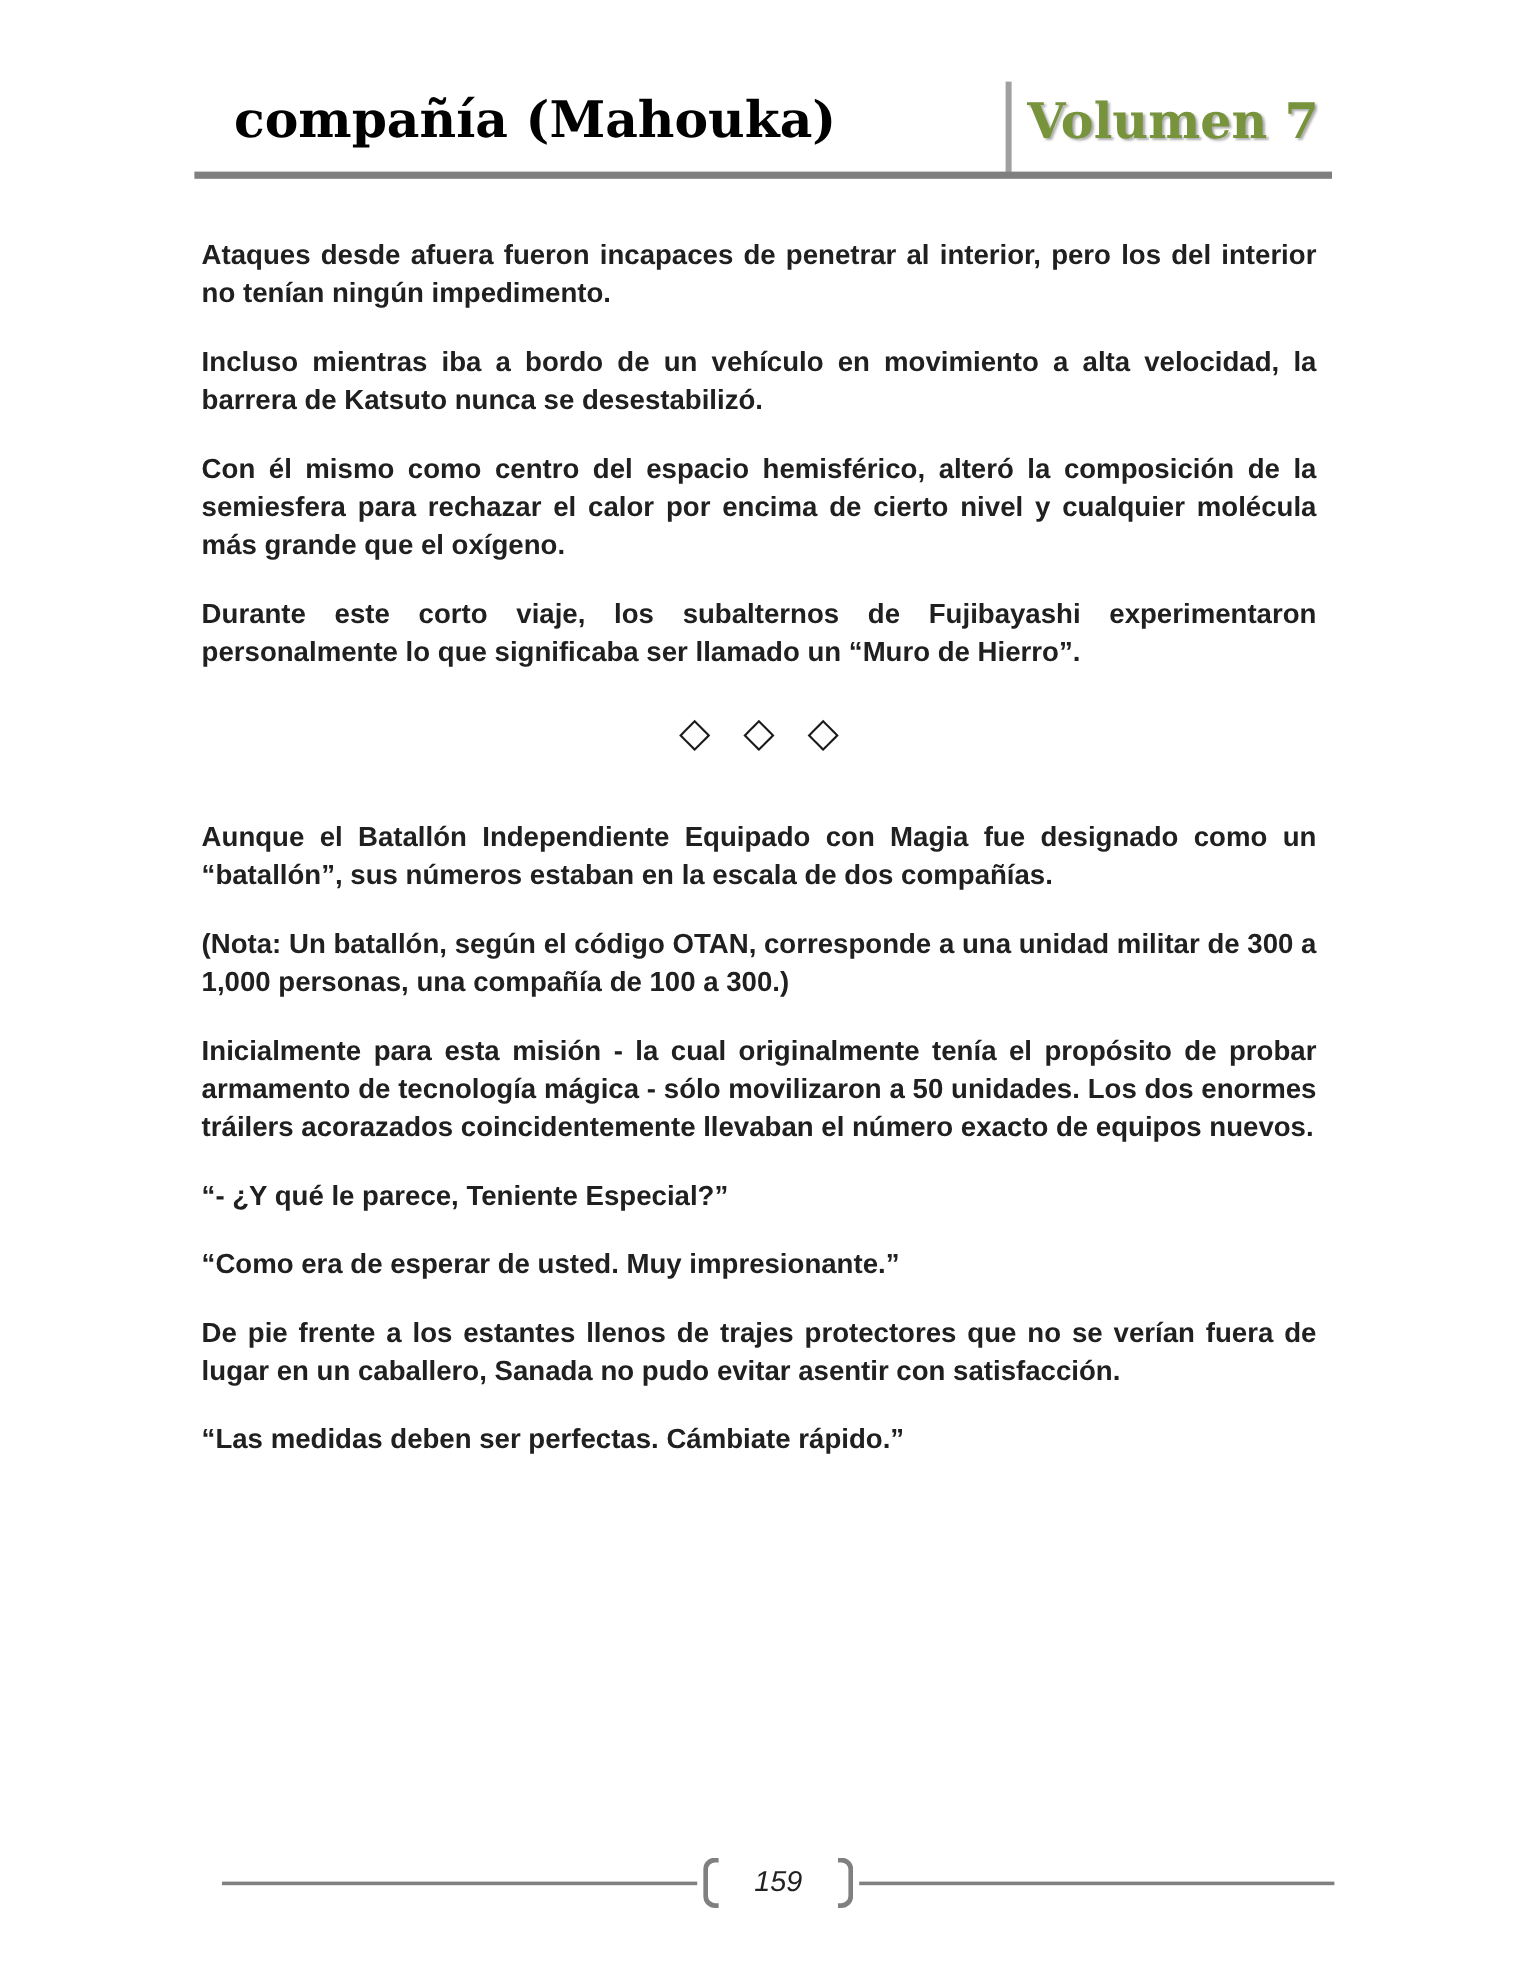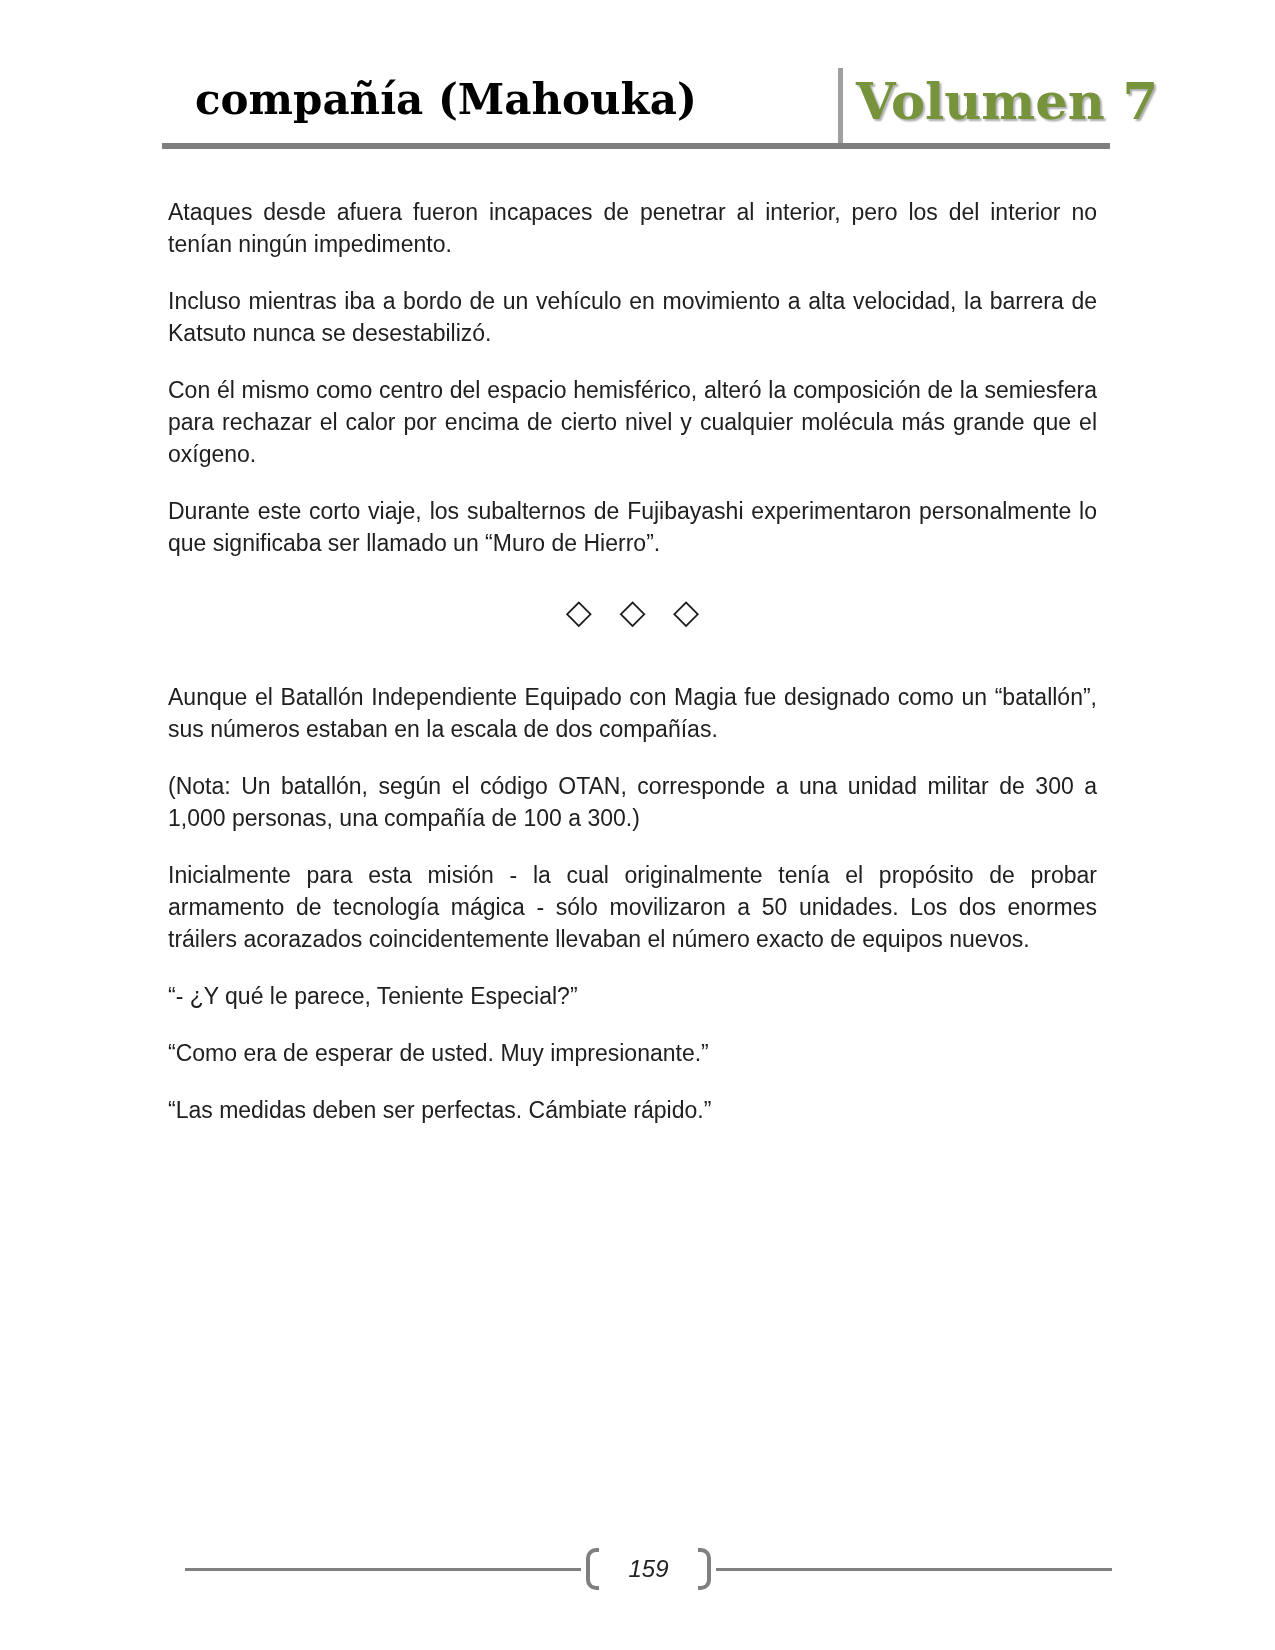--- a/index.html
+++ b/index.html
@@ -37,21 +37,21 @@
     height: 76px;
     background: #a0a0a0;
   }
   .header-volume {
     position: absolute;
     left: 856px;
     top: 76px;
     margin: 0;
     font-family: "DejaVu Serif", "Liberation Serif", serif;
     font-weight: bold;
-    font-size: 51px;
+    font-size: 41px;
     line-height: 50px;
     text-shadow: 2px 2px 2px #adadad;
     white-space: nowrap;
   }
   .header-rule {
     position: absolute;
     left: 162px;
     top: 143px;
     width: 948px;
     height: 6px;
@@ -64,20 +64,21 @@
     left: 168px;
     top: 196px;
     width: 929px;
     color: #202020;
   }
   .content p {
     margin: 0 0 25px 0;
     font-size: 23px;
     line-height: 32px;
     text-align: justify;
+    font-weight: bold;
   }
   .diamond-divider {
     margin: 32px 0 50px 0;
     text-align: center;
     font-size: 34px;
     line-height: 40px;
     word-spacing: 18px;
     color: #1a1a1a;
   }
 
@@ -141,20 +142,21 @@
     <p>Con él mismo como centro del espacio hemisférico, alteró la composición de la semiesfera para rechazar el calor por encima de cierto nivel y cualquier molécula más grande que el oxígeno.</p>
     <p>Durante este corto viaje, los subalternos de Fujibayashi experimentaron personalmente lo que significaba ser llamado un “Muro de Hierro”.</p>
 
     <div class="diamond-divider">◇ ◇ ◇</div>
 
     <p>Aunque el Batallón Independiente Equipado con Magia fue designado como un “batallón”, sus números estaban en la escala de dos compañías.</p>
     <p>(Nota: Un batallón, según el código OTAN, corresponde a una unidad militar de 300 a 1,000 personas, una compañía de 100 a 300.)</p>
     <p>Inicialmente para esta misión - la cual originalmente tenía el propósito de probar armamento de tecnología mágica - sólo movilizaron a 50 unidades. Los dos enormes tráilers acorazados coincidentemente llevaban el número exacto de equipos nuevos.</p>
     <p>“- ¿Y qué le parece, Teniente Especial?”</p>
     <p>“Como era de esperar de usted. Muy impresionante.”</p>
+    <p>De pie frente a los estantes llenos de trajes protectores que no se verían fuera de lugar en un caballero, Sanada no pudo evitar asentir con satisfacción.</p>
     <p>“Las medidas deben ser perfectas. Cámbiate rápido.”</p>
   </div>
 
   <div class="footer">
     <div class="footer-line"></div>
     <div class="bracket bracket-left"></div>
     <div class="page-number">159</div>
     <div class="bracket bracket-right"></div>
     <div class="footer-line"></div>
   </div>

